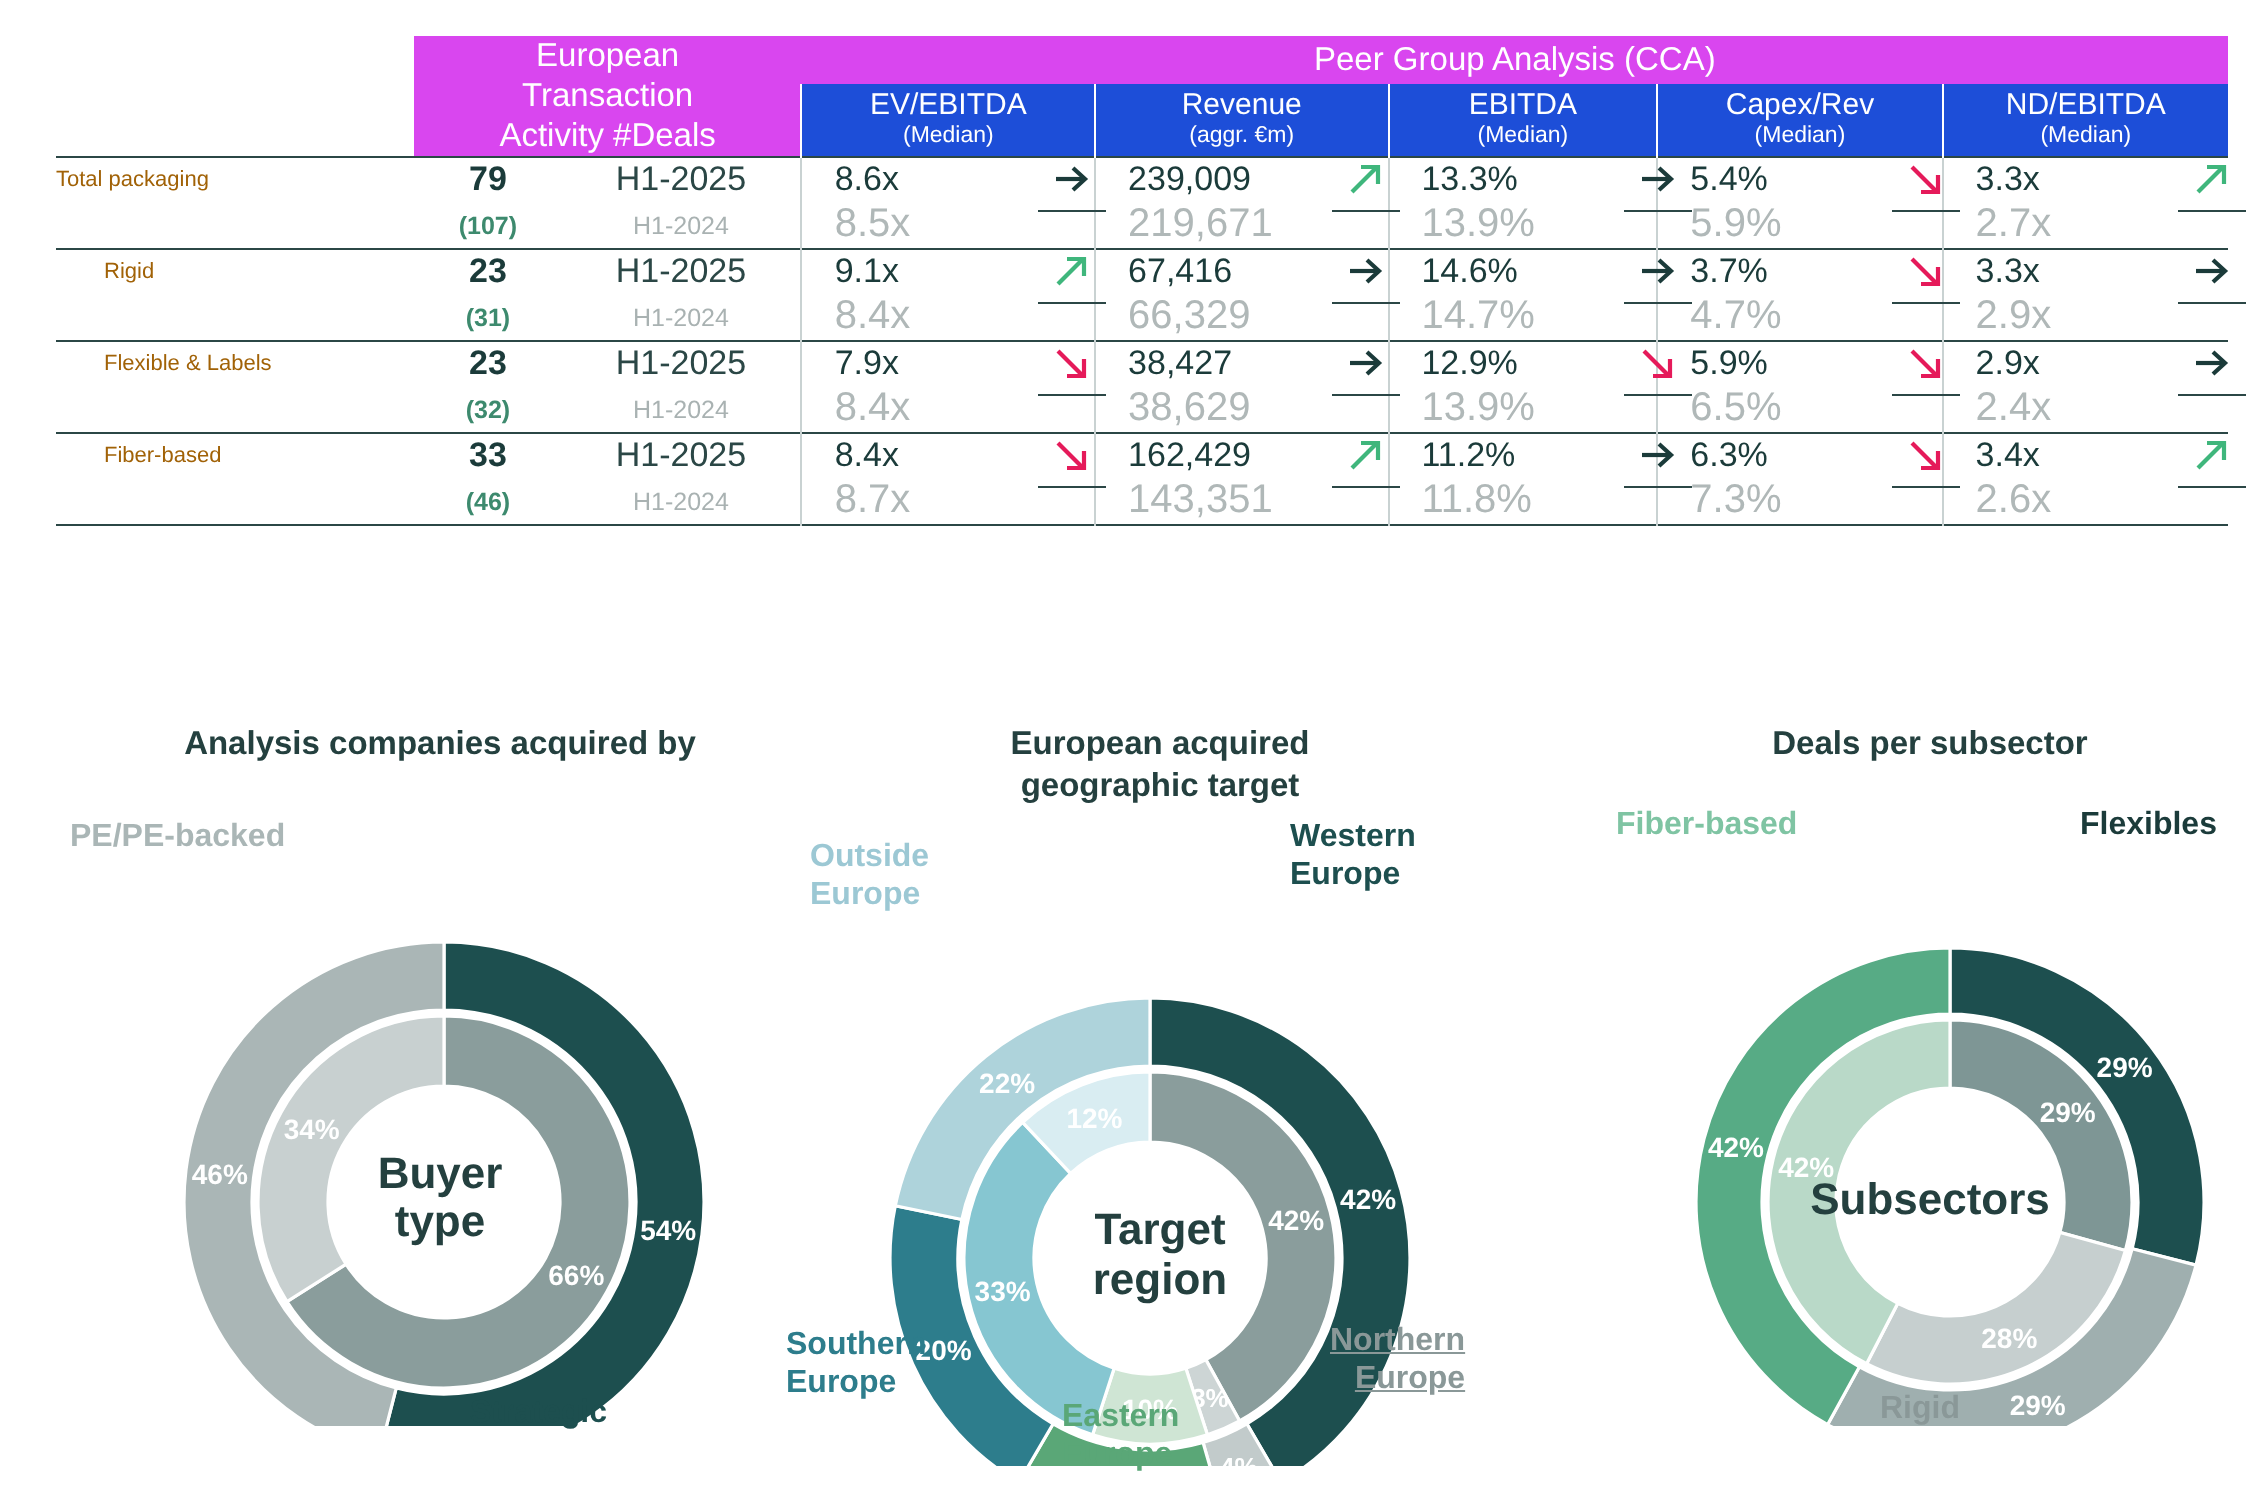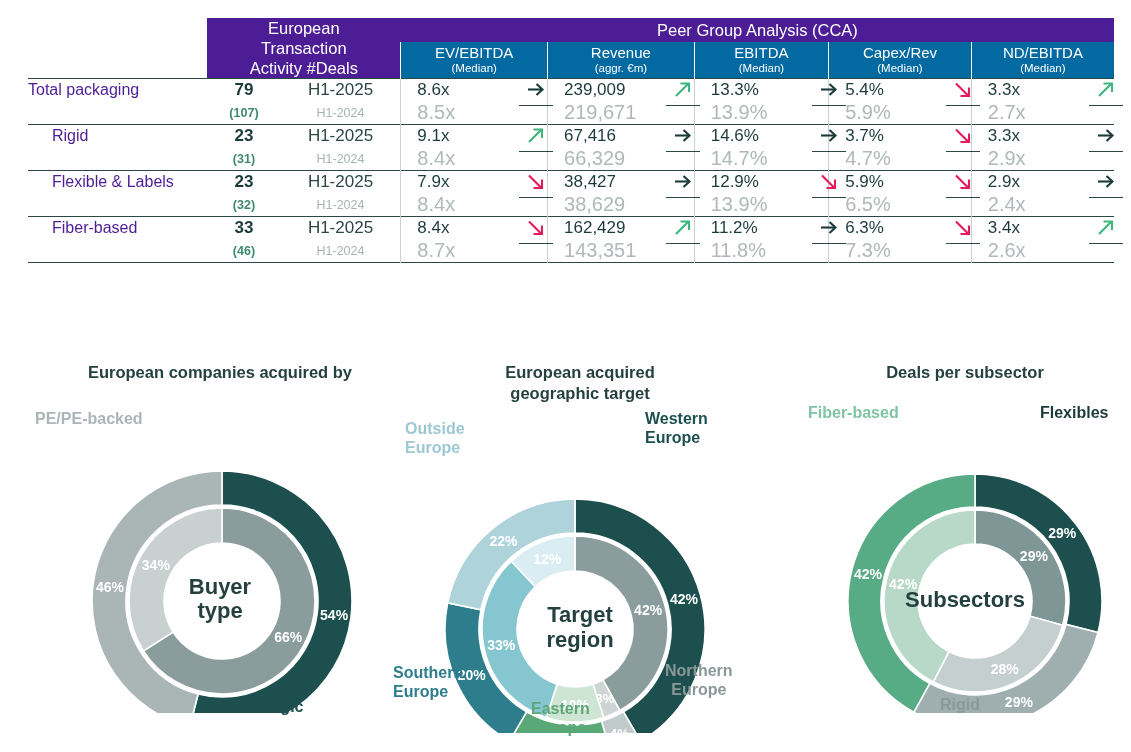--- a/index.html
+++ b/index.html
@@ -31,52 +31,52 @@
     border-collapse: collapse;
     table-layout: fixed;
   }
   table.deal-table td, table.deal-table th {
     padding: 0;
     vertical-align: middle;
   }
 
   
   .hd-dark {
-    background: #4c1d95;
+    background: #d946ef;
     color: #ffffff;
     text-align: center;
     font-size: 16.5px;
     line-height: 1.22;
     font-weight: 400;
     padding: 6px 4px;
   }
   .hd-sub {
-    background: #0369a1;
+    background: #1d4ed8;
     color: #ffffff;
     text-align: center;
     font-size: 15px;
     line-height: 1.15;
     font-weight: 400;
     padding: 5px 2px 6px 2px;
     border-left: 1.5px solid #ffffff;
   }
   .hd-sub .sml {
     display: block;
     font-size: 11.5px;
     margin-top: 1px;
   }
   .hd-blank { background: #ffffff; }
 
   
   .r-top td { padding-top: 7px; }
   .r-bot td { padding-bottom: 6px; }
 
   .cat-name {
-    font-size: 16px;
-    color: #4c1d95;
+    font-size: 11px;
+    color: #a16207;
     text-align: left;
     padding-left: 8px;
     white-space: nowrap;
     margin-top: 16px;
   }
   .cat-name.indent { padding-left: 24px; }
   .deals-cur {
     font-size: 17px;
     font-weight: bold;
     color: #1b3b3a;
@@ -656,21 +656,21 @@
         <tr class="sep">
           <td colspan="8"></td>
         </tr>
       </tbody>
   </table>
 </div>
 
 <div id="donuts">
     <div class="donut-block" style="left: 55px; top: 362px; width: 330px;">
       <div class="donut-title">
-        <div>European companies acquired by</div>
+        <div>Analysis companies acquired by</div>
       </div>
       <div class="donut-svg-wrap"><svg width="330" height="330" viewBox="0 0 330 330">
           <path d="M167,88 A130,130 0 1 1 134.67031466856886,343.91581094672205 L143.12577083217394,310.9839834683486 A96,96 0 1 0 167,122 Z" fill="#1d4f4f" stroke="#ffffff" stroke-width="1.6"></path>
           <text class="pct" x="279.108961248536" y="237.1626553927664" text-anchor="middle">54%</text>
           <path d="M134.67031466856886,343.91581094672205 A130,130 0 0 1 166.99999999999997,88 L166.99999999999997,122 A96,96 0 0 0 143.12577083217394,310.9839834683486 Z" fill="#aab6b6" stroke="#ffffff" stroke-width="1.6"></path>
           <text class="pct" x="54.891038751463995" y="208.83734460723366" text-anchor="middle">46%</text>
           <path d="M167,125 A93,93 0 1 1 88.47750292831257,267.8318919330467 L118.02898032088311,249.0779541087818 A58,58 0 1 0 167,160 Z" fill="#8a9d9c" stroke="#ffffff" stroke-width="1.6"></path>
           <text class="pct" x="233.1611543433117" y="259.3724023946795" text-anchor="middle">66%</text>
           <path d="M88.47750292831257,267.8318919330467 A93,93 0 0 1 166.99999999999997,125 L167,160 A58,58 0 0 0 118.02898032088311,249.0779541087818 Z" fill="#c8d0d0" stroke="#ffffff" stroke-width="1.6"></path>
           <text class="pct" x="100.8388456566883" y="186.6275976053205" text-anchor="middle">34%</text>
@@ -724,21 +724,21 @@
         <div>Europe</div>
       </div>
       <div class="ext-label" style="left:-22px; top:302px; color:#2d7d8c; text-align:left;">
         <div>Southern</div>
         <div>Europe</div>
       </div>
       <div class="ext-label" style="left:116px; top:338px; color:#5aa777; text-align:left;">
         <div>Eastern</div>
         <div>Europe</div>
       </div>
-      <div class="ext-label" style="left:250px; top:300px; color:#8a9898; text-align:center;">
+      <div class="ext-label" style="left:250px; top:300px; color:#8a9898; text-align:right;text-decoration:underline;">
         <div>Northern</div>
         <div>Europe</div>
       </div>
     </div>
     <div class="donut-block" style="left: 800px; top: 362px; width: 330px;">
       <div class="donut-title">
         <div>Deals per subsector</div>
       </div>
       <div class="donut-svg-wrap"><svg width="330" height="330" viewBox="0 0 330 330">
           <path d="M175,91 A127,127 0 0 1 298.01006146333617,249.58361566993653 L266.0468171460913,241.37684939349634 A94,94 0 0 0 175,124 Z" fill="#1d4f4f" stroke="#ffffff" stroke-width="1.6"></path>

